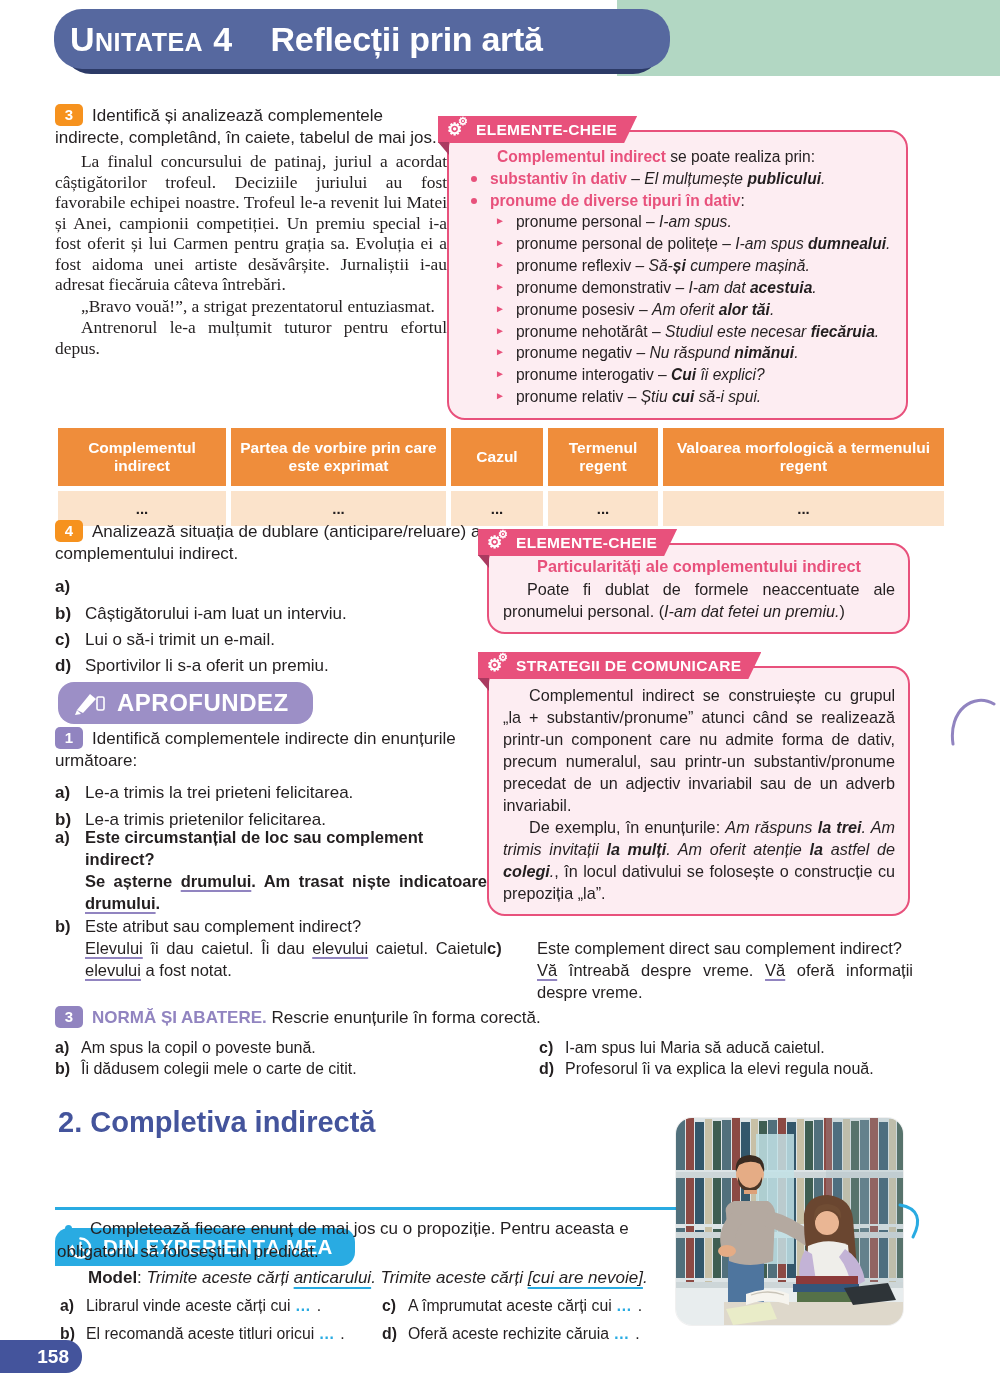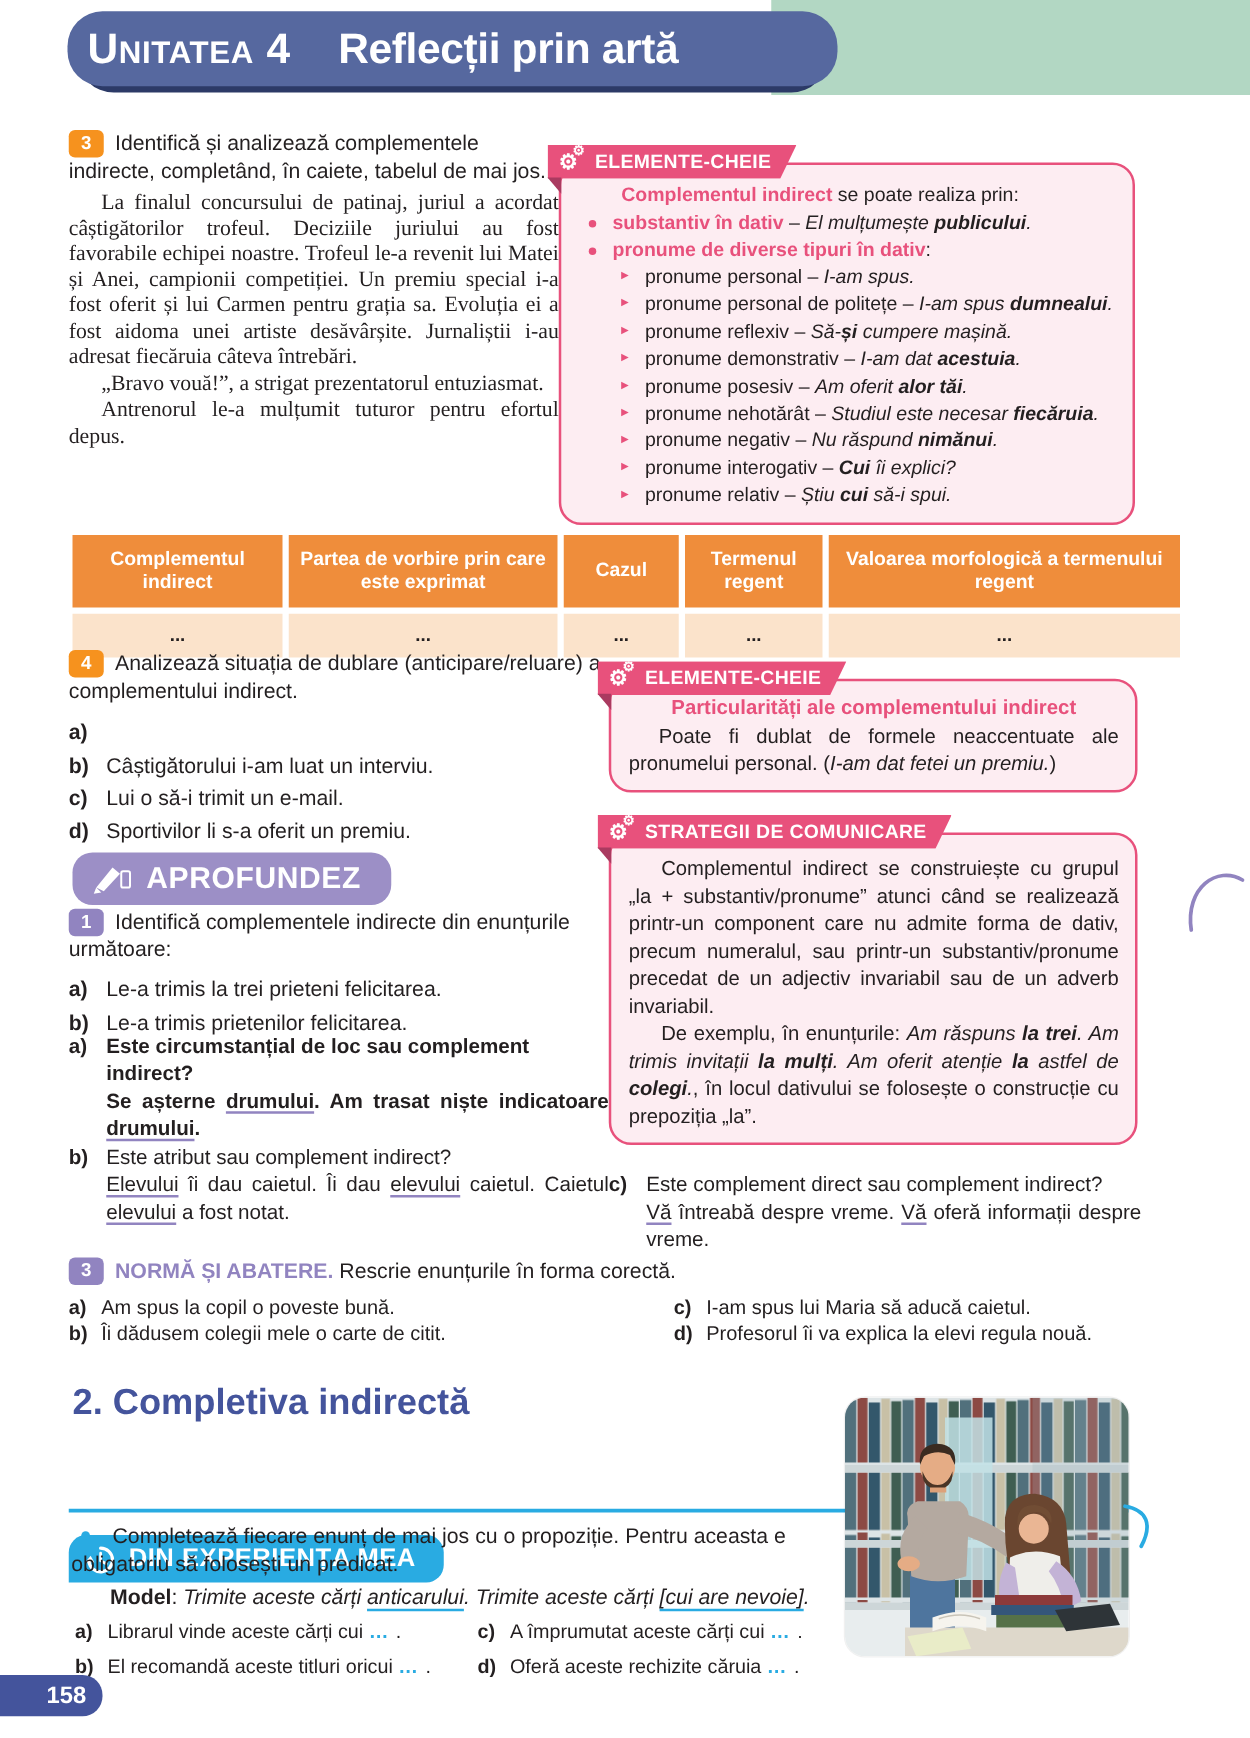--- a/index.html
+++ b/index.html
@@ -256,21 +256,21 @@
           <p>Este atribut sau complement indirect?</p>
           <p class="qstmt"><span class="f-u">Elevului</span><span> îi dau caietul. Îi dau </span><span class="f-u">elevului</span><span> caietul. Caietul </span><span class="f-u">elevului</span><span> a fost notat.</span></p>
         </div>
       </div>
     </div>
   </div>
 
   <div class="abs" style="left:487px;top:938px;width:426px;">
     <div class="qitem">
       <span class="letter">c)</span>
-      <div style="flex:1;">
+      <div style="flex:1;margin-left:20px;">
         <p>Este complement direct sau complement indirect?</p>
         <p class="qstmt"><span class="f-u">Vă</span><span> întreabă despre vreme. </span><span class="f-u">Vă</span><span> oferă informații despre vreme.</span></p>
       </div>
     </div>
   </div>
 
   <div class="abs" style="left:55px;top:1006px;width:892px;">
     <p class="instr"><span class="badge purple">3</span><span><span class="f-b f-v">NORMĂ ȘI ABATERE.</span><span> Rescrie enunțurile în forma corectă.</span></span></p>
     <div class="ex3-grid">
       <div>

